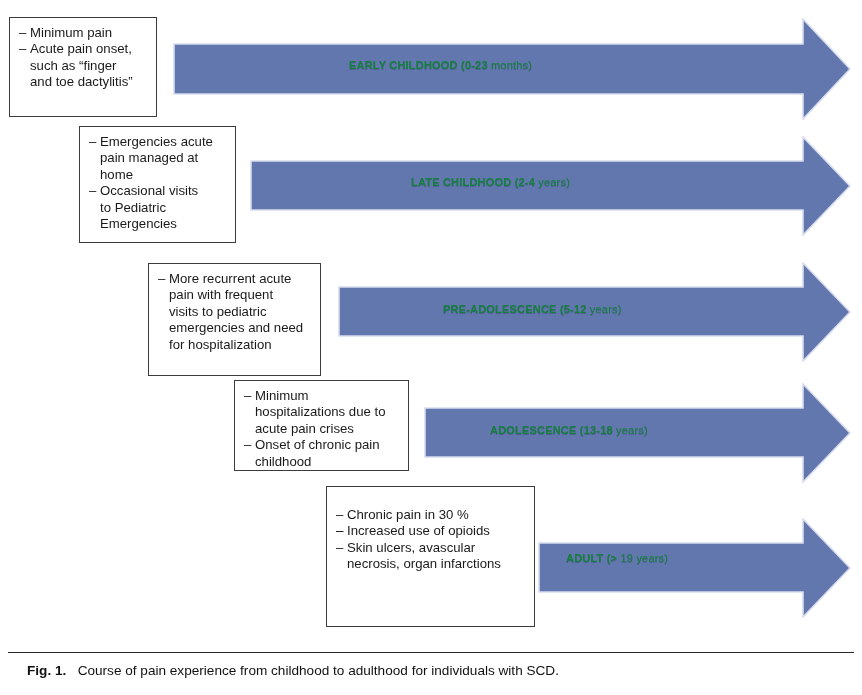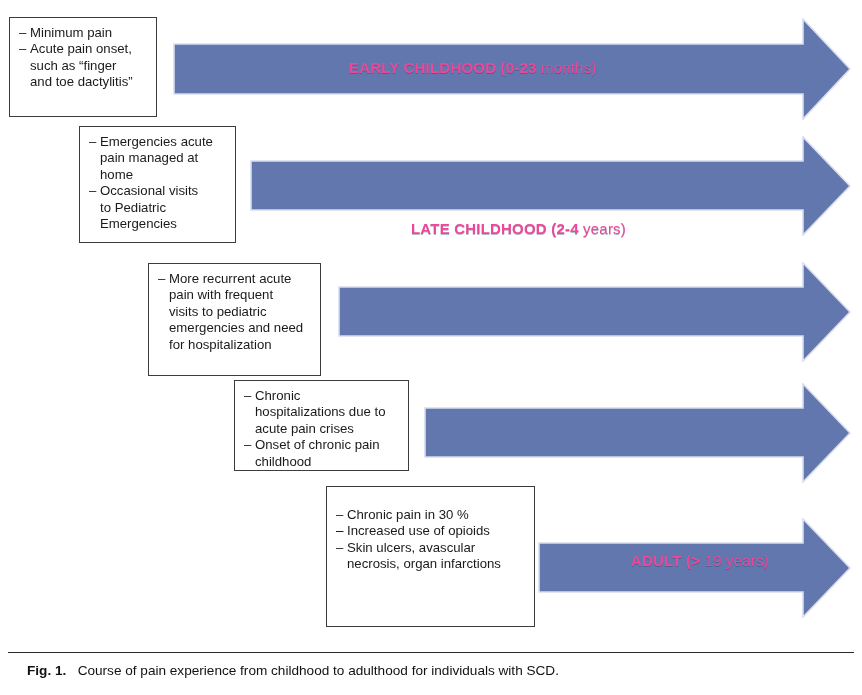--- a/index.html
+++ b/index.html
@@ -23,23 +23,23 @@
 
   
   .arrow {
     position: absolute;
     overflow: visible;
   }
   .arrow svg { display: block; }
 
   .arrow-label {
     position: absolute;
-    color: #ec4899;
+    color: #15803d;
     font-weight: bold;
-    font-size: 15px;
+    font-size: 11px;
     letter-spacing: 0.2px;
     white-space: nowrap;
     text-shadow: 0 1px 0 rgba(40,55,95,0.35);
   }
   .arrow-label .paren {
     font-weight: bold;
   }
   .arrow-label .yrs {
     font-weight: normal;
   }
@@ -114,59 +114,65 @@
       <li><span class="dash">–</span><span>Minimum pain</span></li>
       <li><span class="dash">–</span><span>Acute pain onset,</span><br><span>such as “finger</span><br><span>and toe dactylitis”</span></li>
     </ul>
   </div>
 
   <div class="arrow" style="left:250px; top:136px;">
     <svg width="601" height="100" viewBox="0 0 601 100">
       <polygon points="1,25 553,25 553,1 600,50 553,99 553,74 1,74" fill="#6277AD" stroke="#d8ddee" stroke-width="1.6"></polygon>
     </svg>
   </div>
-  <div class="arrow-label" style="left:411px; top:176px;margin-top:44px;">
+  <div class="arrow-label" style="left:411px; top:176px;">
     <span>LATE CHILDHOOD</span><span>&nbsp;</span><span class="paren">(2-4</span><span>&nbsp;</span><span class="yrs">years)</span>
   </div>
   <div class="desc-box" style="left:79px; top:126px; width:157px; height:117px;">
     <ul>
       <li><span class="dash">–</span><span>Emergencies acute</span><br><span>pain managed at</span><br><span>home</span></li>
       <li><span class="dash">–</span><span>Occasional visits</span><br><span>to Pediatric</span><br><span>Emergencies</span></li>
     </ul>
   </div>
 
   <div class="arrow" style="left:338px; top:262px;">
     <svg width="513" height="100" viewBox="0 0 513 100">
       <polygon points="1,25 465,25 465,1 512,50 465,99 465,74 1,74" fill="#6277AD" stroke="#d8ddee" stroke-width="1.6"></polygon>
     </svg>
   </div>
+  <div class="arrow-label" style="left:443px; top:303px;">
+    <span>PRE-ADOLESCENCE</span><span>&nbsp;</span><span class="paren">(5-12</span><span>&nbsp;</span><span class="yrs">years)</span>
+  </div>
   <div class="desc-box" style="left:148px; top:263px; width:173px; height:113px;">
     <ul>
       <li><span class="dash">–</span><span>More recurrent acute</span><br><span>pain with frequent</span><br><span>visits to pediatric</span><br><span>emergencies and need</span><br><span>for hospitalization</span></li>
     </ul>
   </div>
 
   <div class="arrow" style="left:424px; top:383px;">
     <svg width="427" height="100" viewBox="0 0 427 100">
       <polygon points="1,25 379,25 379,1 426,50 379,99 379,74 1,74" fill="#6277AD" stroke="#d8ddee" stroke-width="1.6"></polygon>
     </svg>
   </div>
+  <div class="arrow-label" style="left:490px; top:424px;">
+    <span>ADOLESCENCE</span><span>&nbsp;</span><span class="paren">(13-18</span><span>&nbsp;</span><span class="yrs">years)</span>
+  </div>
   <div class="desc-box" style="left:234px; top:380px; width:175px; height:91px;">
     <ul>
-      <li><span class="dash">–</span><span>Chronic</span><br><span>hospitalizations due to</span><br><span>acute pain crises</span></li>
+      <li><span class="dash">–</span><span>Minimum</span><br><span>hospitalizations due to</span><br><span>acute pain crises</span></li>
       <li><span class="dash">–</span><span>Onset of chronic pain</span><br><span>childhood</span></li>
     </ul>
   </div>
 
   <div class="arrow" style="left:538px; top:518px;">
     <svg width="313" height="100" viewBox="0 0 313 100">
       <polygon points="1,25 265,25 265,1 312,50 265,99 265,74 1,74" fill="#6277AD" stroke="#d8ddee" stroke-width="1.6"></polygon>
     </svg>
   </div>
-  <div class="arrow-label" style="left:631px; top:552px;">
+  <div class="arrow-label" style="left:566px; top:552px;">
     <span>ADULT</span><span>&nbsp;</span><span class="paren">(&gt;</span><span>&nbsp;</span><span class="yrs">19 years)</span>
   </div>
   <div class="desc-box" style="left:326px; top:486px; width:209px; height:141px; padding-top:20px;">
     <ul>
       <li><span class="dash">–</span><span>Chronic pain in 30 %</span></li>
       <li><span class="dash">–</span></li>
       <li><span class="dash">–</span><span>Increased use of opioids</span></li>
       <li><span class="dash">–</span><span>Skin ulcers, avascular</span><br><span>necrosis, organ infarctions</span></li>
     </ul>
   </div>

